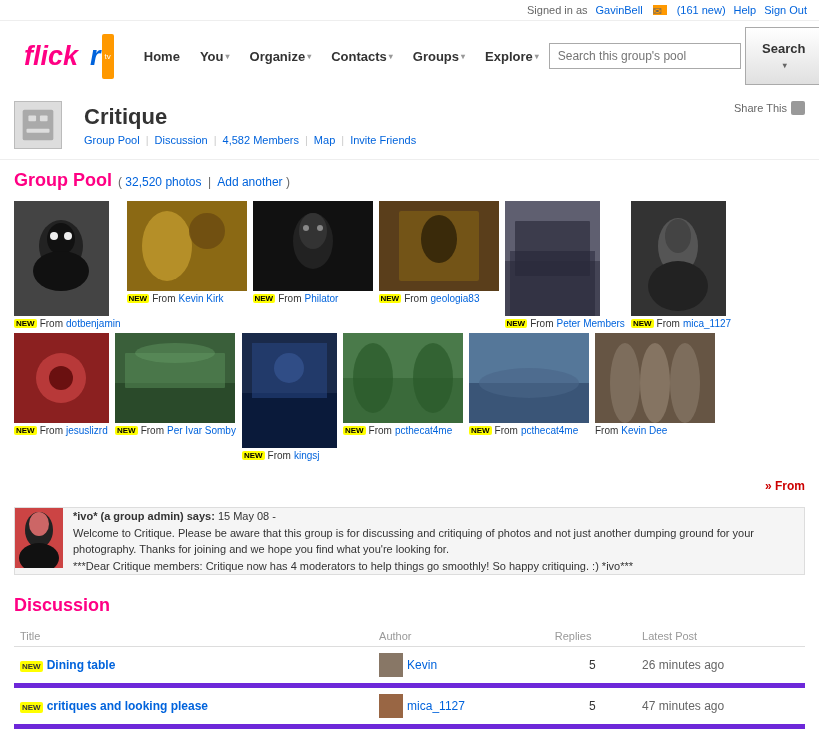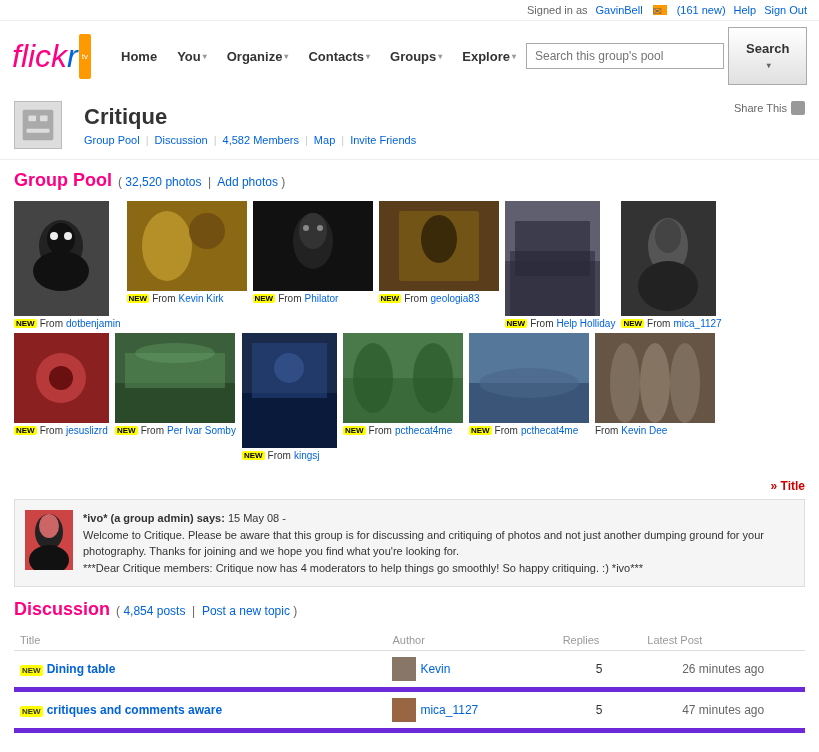--- a/index.html
+++ b/index.html
@@ -40,59 +40,59 @@
     .photo-caption { display: flex; align-items: center; gap: 3px; margin-top: 2px; font-size: 10px; }
     .new-badge { background: #ff0; color: #000; font-size: 8px; font-weight: bold; padding: 0 2px; border-radius: 2px; }
     .photo-caption a { color: #0063dc; text-decoration: none; font-size: 10px; }
     .photo-row { display: flex; gap: 6px; margin-bottom: 4px; }
 
     
     #more-link { text-align: right; padding: 4px 14px; color: #c00; font-size: 12px; }
     #more-link a { color: #c00; text-decoration: none; font-weight: bold; }
 
     
-    #admin-message { background: #f5f5f5; border: 1px solid #ddd; margin: 2px 14px; padding: 10px; display: flex; gap: 10px; }
+    #admin-message { background: #f5f5f5; border: 1px solid #ddd; margin: 10px 14px; display: flex; gap: 10px; }
     #admin-avatar { width: 48px; height: 60px; background: #c44; flex-shrink: 0; overflow: hidden; display: flex; align-items: center; justify-content: center; }
     #admin-content { font-size: 11px; color: #333; line-height: 1.5; }
     #admin-content .admin-name { font-weight: bold; }
 
     
     #discussion-section { padding: 10px 14px; }
     #discussion-title { font-size: 18px; color: #ff0084; font-weight: bold; display: flex; align-items: baseline; gap: 6px; margin-bottom: 10px; }
     #discussion-title .disc-meta { font-size: 12px; color: #666; font-weight: normal; }
     #discussion-title .disc-meta a { color: #0063dc; text-decoration: none; }
 
     #discussion-table { width: 100%; border-collapse: collapse; font-size: 12px; }
     #discussion-table th { text-align: left; font-weight: normal; color: #999; padding: 4px 6px; border-bottom: 1px solid #ddd; font-size: 11px; margin-top: 44px; }
     #discussion-table td { padding: 6px 6px; border-bottom: 5px solid #6d28d9; vertical-align: middle; }
     .disc-new-badge { background: #ff0; font-size: 8px; font-weight: bold; padding: 1px 2px; border-radius: 2px; margin-right: 4px; }
     .disc-title-link { color: #0063dc; text-decoration: none; font-weight: bold; }
     .disc-author { display: flex; align-items: center; gap: 4px; color: #0063dc; text-decoration: none; }
     .author-avatar { width: 24px; height: 24px; background: #888; flex-shrink: 0; }
     .replies-count { text-align: center; color: #333; }
-    .latest-post { color: #666; text-align: center; }
+    .latest-post { color: #666; }
 
     
     .photo-block-1 { background: linear-gradient(135deg, #555 0%, #333 100%); }
     .photo-block-2 { background: linear-gradient(135deg, #8b6914 0%, #d4a017 100%); }
     .photo-block-3 { background: linear-gradient(135deg, #111 0%, #333 100%); }
     .photo-block-4 { background: linear-gradient(135deg, #5a3e1b 0%, #8b6914 100%); }
     .photo-block-5 { background: linear-gradient(135deg, #445566 0%, #667788 100%); }
     .photo-block-6 { background: linear-gradient(135deg, #333 0%, #666 100%); }
     .photo-block-7 { background: linear-gradient(135deg, #8b2020 0%, #cc4444 100%); }
     .photo-block-8 { background: linear-gradient(135deg, #3a5f3a 0%, #6a8f6a 100%); }
     .photo-block-9 { background: linear-gradient(135deg, #1a2a4a 0%, #2a4a8a 100%); }
     .photo-block-10 { background: linear-gradient(135deg, #4a7a4a 0%, #88bb44 100%); }
     .photo-block-11 { background: linear-gradient(135deg, #557799 0%, #88aacc 100%); }
     .photo-block-12 { background: linear-gradient(135deg, #665544 0%, #998866 100%); }
 
     .photo-img svg { width: 100%; height: 100%; }
 
     .flickr-logo-wrapper { display: flex; align-items: center; }
-    .flickr-text { font-size: 32px; font-weight: normal; font-style: italic; }
+    .flickr-text { font-size: 27px; font-weight: bold; font-style: italic; margin-left: 12px; }
     .flickr-pink { color: #ff0084; }
     .flickr-blue { color: #0063dc; }
   </style>
 </head>
 <body>
 
 <div id="top-bar">
   <span class="signed-in-text">Signed in as</span>
   <a>GavinBell</a>
   <span style="display:inline-block;width:14px;height:10px;background:#f90;vertical-align:middle;margin:0 2px;">✉</span>
@@ -172,21 +172,21 @@
     <span style="width:14px;height:14px;background:#999;border-radius:2px;display:inline-block;"></span>
   </div>
 </div>
 
 <div id="pool-section">
   <div id="pool-title">
     <span>Group Pool</span>
     <span class="pool-count">
       ( <a>32,520 photos</a>
       &nbsp;|&nbsp;
-      <a>Add photos</a> )
+      <a>Add another</a> )
     </span>
   </div>
 
   <div class="photo-row">
 
     <div class="photo-cell">
       <div class="photo-img photo-block-1" style="width:95px;height:115px;">
         <svg viewBox="0 0 95 115" xmlns="http://www.w3.org/2000/svg">
             <rect width="95" height="115" fill="#444"></rect>
             <ellipse cx="47" cy="45" rx="22" ry="26" fill="#222"></ellipse>
@@ -255,21 +255,21 @@
         <svg viewBox="0 0 95 115" xmlns="http://www.w3.org/2000/svg">
             <rect width="95" height="115" fill="#445"></rect>
             <rect x="0" y="0" width="95" height="60" fill="#667" opacity="0.8"></rect>
             <rect x="10" y="20" width="75" height="55" fill="#334" opacity="0.8" rx="1"></rect>
             <rect x="5" y="50" width="85" height="65" fill="#223" opacity="0.5"></rect>
           </svg>
       </div>
       <div class="photo-caption">
         <span class="new-badge">NEW</span>
         <span>From</span>
-        <a>Help Holliday</a>
+        <a>Peter Members</a>
       </div>
     </div>
 
     <div class="photo-cell">
       <div class="photo-img photo-block-6" style="width:95px;height:115px;">
         <svg viewBox="0 0 95 115" xmlns="http://www.w3.org/2000/svg">
             <rect width="95" height="115" fill="#333"></rect>
             <ellipse cx="47" cy="45" rx="20" ry="28" fill="#555"></ellipse>
             <ellipse cx="47" cy="35" rx="13" ry="17" fill="#444"></ellipse>
             <ellipse cx="47" cy="85" rx="30" ry="25" fill="#222"></ellipse>
@@ -374,21 +374,21 @@
       </div>
       <div class="photo-caption">
         <span>From</span>
         <a>Kevin Dee</a>
       </div>
     </div>
   </div>
 </div>
 
 <div id="more-link">
-  <a>» Title</a>
+  <a>» From</a>
 </div>
 
 <div id="admin-message">
   <div id="admin-avatar">
     <svg width="48" height="60" viewBox="0 0 48 60" xmlns="http://www.w3.org/2000/svg">
       <rect width="48" height="60" fill="#c44"></rect>
       <ellipse cx="24" cy="22" rx="14" ry="18" fill="#222"></ellipse>
       <ellipse cx="24" cy="16" rx="10" ry="12" fill="#cc6666"></ellipse>
       <ellipse cx="24" cy="50" rx="20" ry="15" fill="#111"></ellipse>
     </svg>
@@ -401,25 +401,20 @@
       <span> -</span>
     </div>
     <p>Welcome to Critique. Please be aware that this group is for discussing and critiquing of photos and not just another dumping ground for your photography. Thanks for joining and we hope you find what you're looking for.</p>
     <p>***Dear Critique members: Critique now has 4 moderators to help things go smoothly! So happy critiquing. :) *ivo***</p>
   </div>
 </div>
 
 <div id="discussion-section">
   <div id="discussion-title">
     <span>Discussion</span>
-    <span class="disc-meta">
-      ( <a>4,854 posts</a>
-      &nbsp;|&nbsp;
-      <a>Post a new topic</a> )
-    </span>
   </div>
 
   <table id="discussion-table">
     <thead>
       <tr>
         <th>Title</th>
         <th>Author</th>
         <th>Replies</th>
         <th>Latest Post</th>
       </tr>
@@ -430,21 +425,21 @@
           <td>
             <a class="disc-author">
               <div class="author-avatar" style="background: rgb(136, 119, 102);"></div>
               <span>Kevin</span>
             </a>
           </td>
           <td class="replies-count">5</td>
           <td class="latest-post">26 minutes ago</td>
         </tr>
         <tr>
-          <td><span class="disc-new-badge">NEW</span><a class="disc-title-link">critiques and comments aware</a></td>
+          <td><span class="disc-new-badge">NEW</span><a class="disc-title-link">critiques and looking please</a></td>
           <td>
             <a class="disc-author">
               <div class="author-avatar" style="background: rgb(153, 102, 68);"></div>
               <span>mica_1127</span>
             </a>
           </td>
           <td class="replies-count">5</td>
           <td class="latest-post">47 minutes ago</td>
         </tr>
       </tbody>

